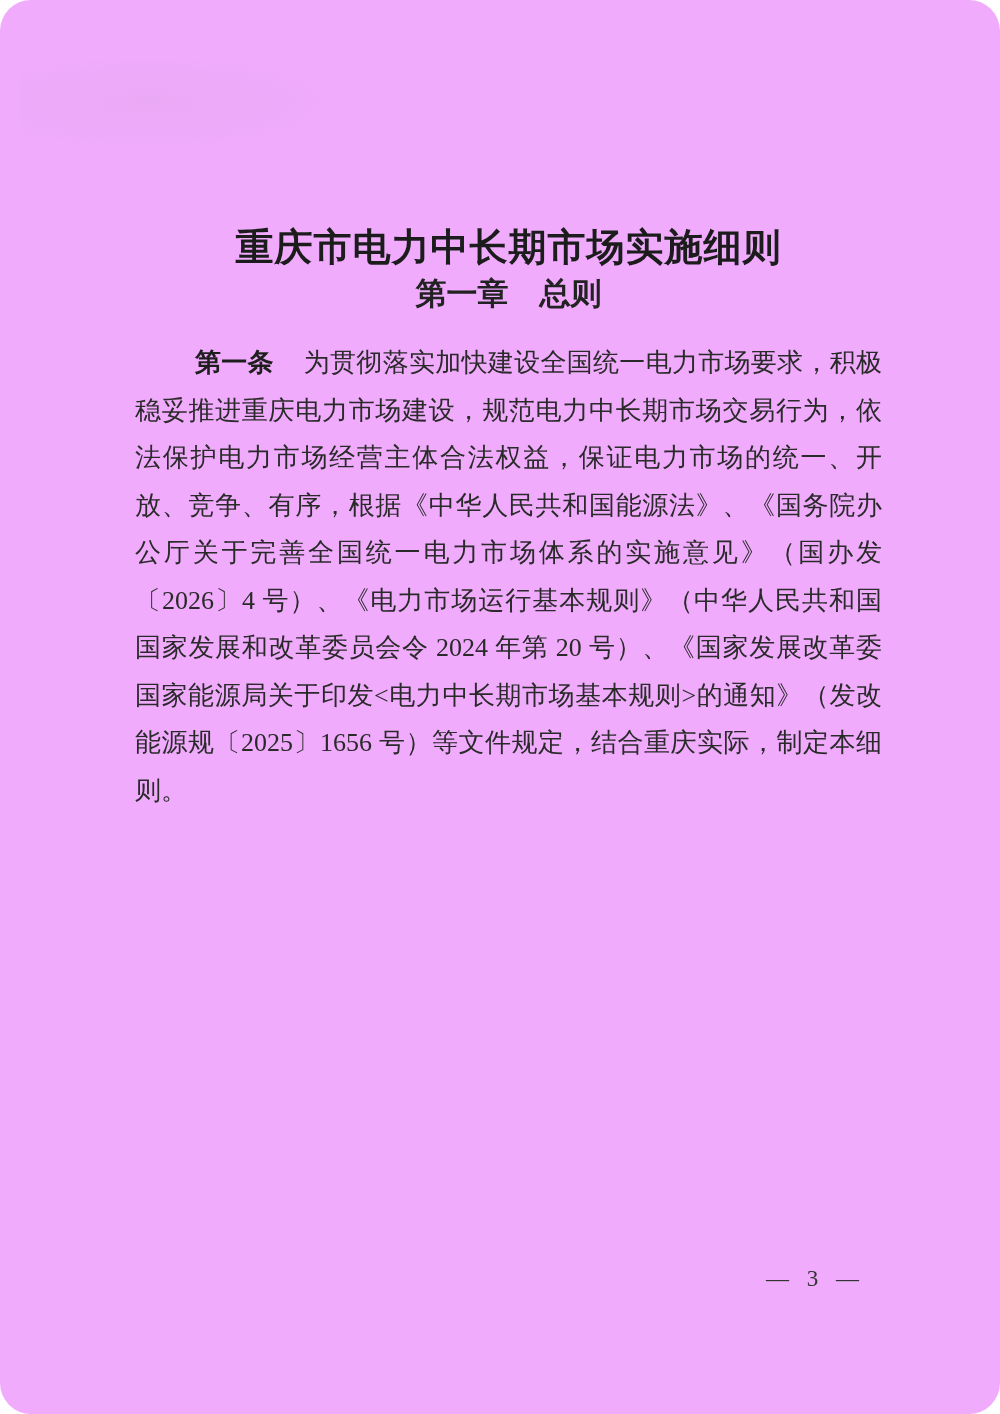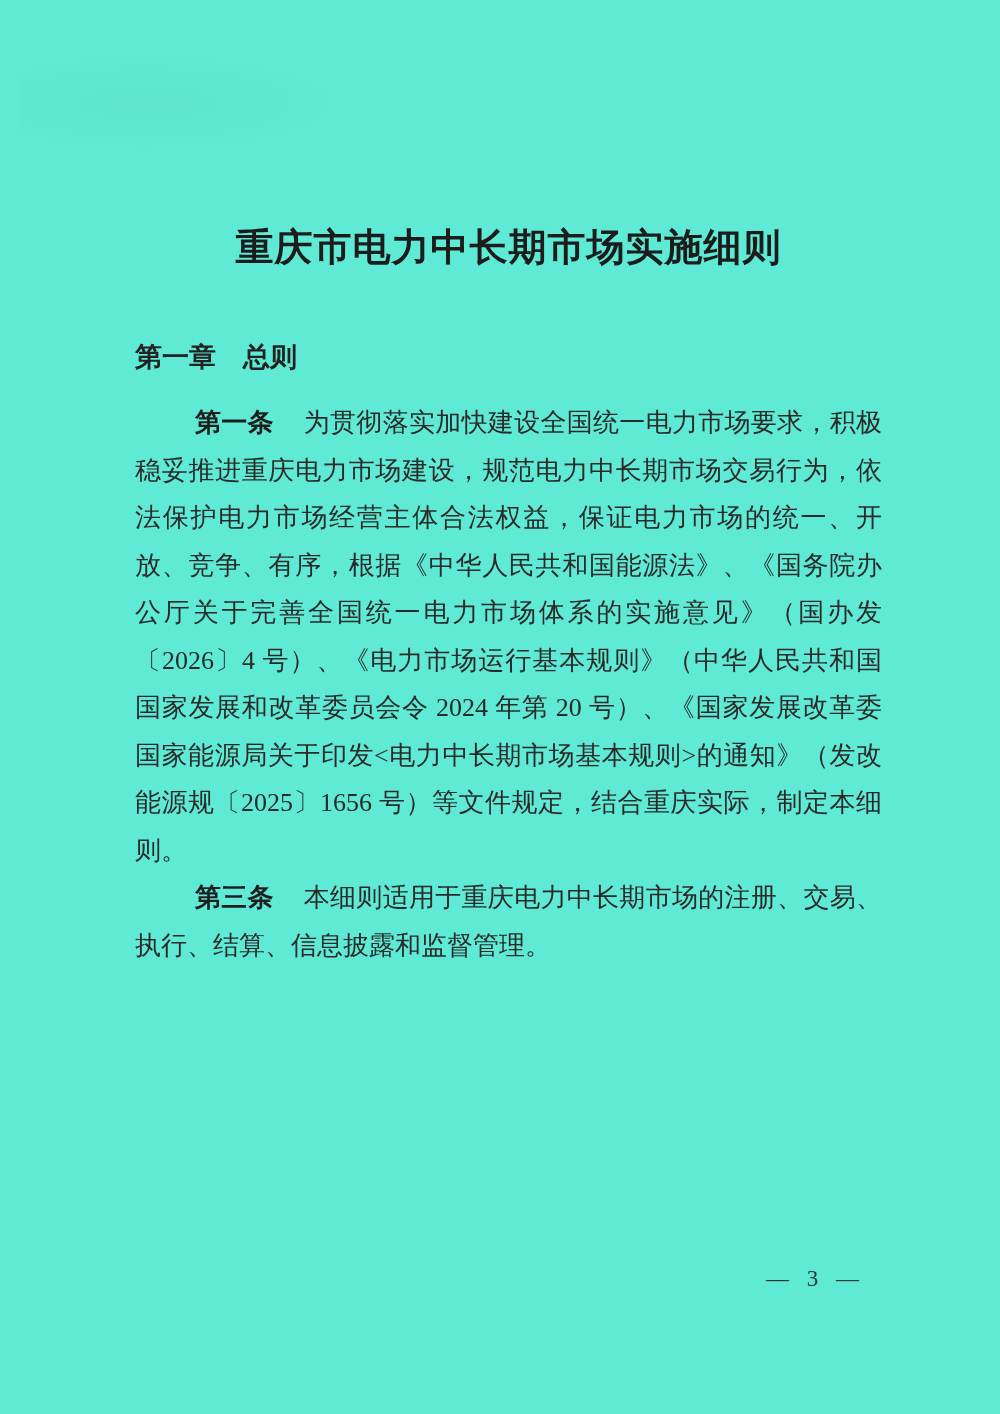--- a/index.html
+++ b/index.html
@@ -2,24 +2,25 @@
 <html><head>
 <meta charset="utf-8">
 <style>
   * { margin: 0; padding: 0; box-sizing: border-box; }
   html, body { background: #ffffff; }
   .page {
     position: relative;
     width: 1000px;
     height: 1414px;
     margin: 0 auto;
-    background: #5eead4;
+    background: #f0abfc;
     color: #262626;
     font-family: "Liberation Serif", "DejaVu Serif", serif;
     overflow: hidden;
+    border-radius: 31px;
   }
   
   .scan-artifact {
     position: absolute;
     left: 20px; top: 55px;
     width: 320px; height: 95px;
     background: radial-gradient(ellipse at 40% 50%, rgba(120,120,120,0.05), rgba(120,120,120,0.0) 70%);
     pointer-events: none;
   }
   .content {
@@ -31,22 +32,22 @@
   .doc-title {
     margin-top: 222px;
     text-align: center;
     font-size: 38px;
     font-weight: 700;
     color: #1c1c1c;
     letter-spacing: 1px;
     font-family: "Liberation Sans", "DejaVu Sans", sans-serif;
   }
   .chapter-heading {
-    margin-top: 66px;
-    font-size: 27px;
+    text-align: center;
+    font-size: 31px;
     font-weight: 700;
     color: #222222;
     font-family: "Liberation Sans", "DejaVu Sans", sans-serif;
   }
   .body-text {
     margin-top: 24px;
     font-size: 26px;
     line-height: 47.5px;
     text-align: justify;
     text-justify: inter-character;
@@ -80,19 +81,18 @@
 
   <div class="content">
     <h1 class="doc-title">重庆市电力中长期市场实施细则</h1>
 
     <h2 class="chapter-heading">第一章　总则</h2>
 
     <div class="body-text">
       <p class="para"><span class="art-num">第一条</span><span>为贯彻落实加快建设全国统一电力市场要求，积极稳妥推进重庆电力市场建设，规范电力中长期市场交易行为，依法保护电力市场经营主体合法权益，保证电力市场的统一、开放、竞争、有序，根据《中华人民共和国能源法》、《国务院办公厅关于完善全国统一电力市场体系的实施意见》（国办发〔2026〕4 号）、《电力市场运行基本规则》（中华人民共和国国家发展和改革委员会令 2024 年第 20 号）、《国家发展改革委　国家能源局关于印发&lt;电力中长期市场基本规则&gt;的通知》（发改能源规〔2025〕1656 号）等文件规定，结合重庆实际，制定本细则。</span></p>
 
 
-      <p class="para"><span class="art-num">第三条</span><span>本细则适用于重庆电力中长期市场的注册、交易、执行、结算、信息披露和监督管理。</span></p>
 
     </div>
   </div>
 
   <div class="page-number">— 3 —</div>
 </div>
 
 </body></html>

